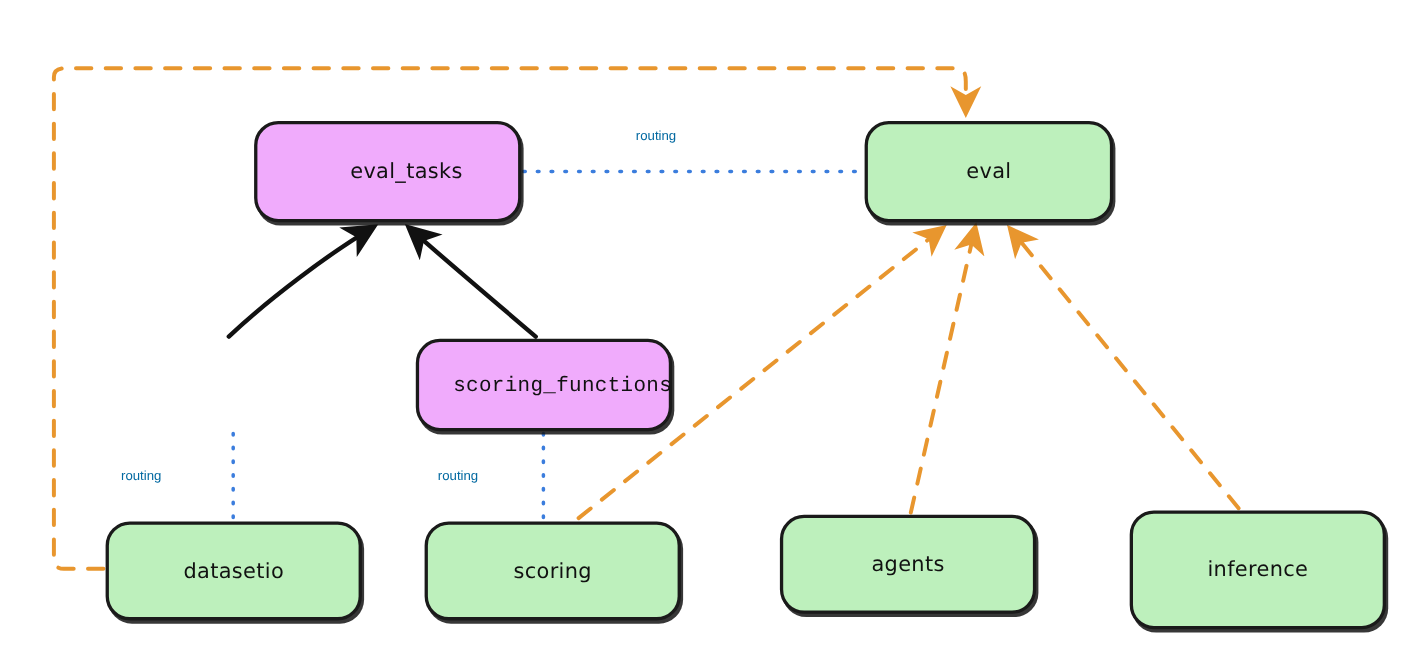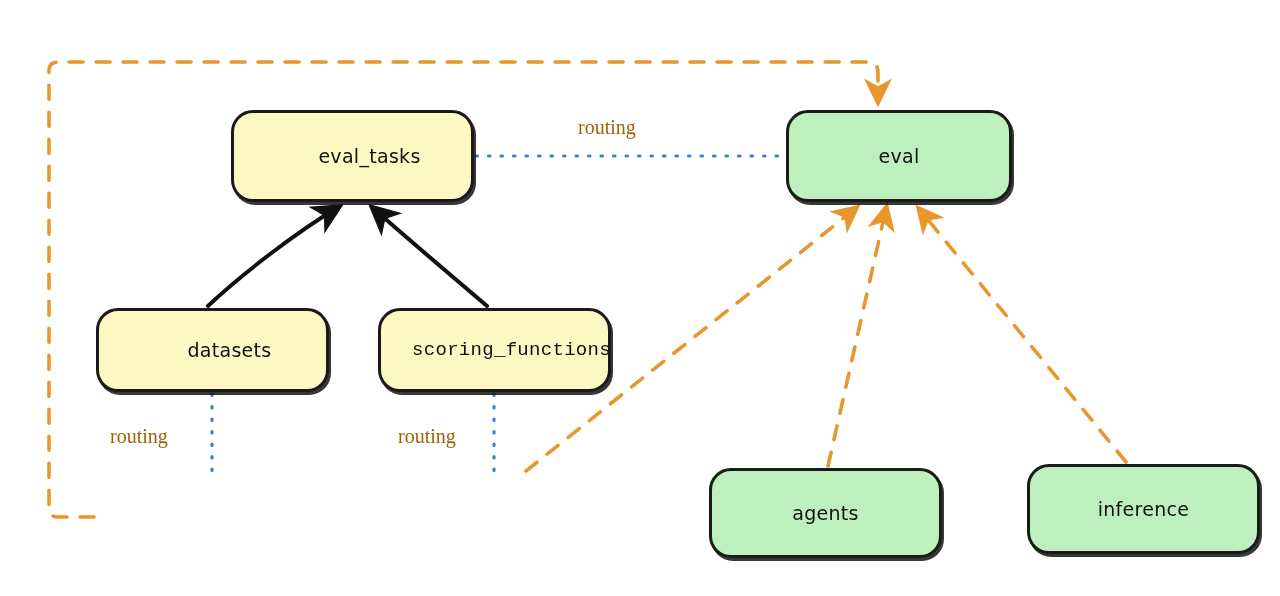--- a/index.html
+++ b/index.html
@@ -34,31 +34,31 @@
     border-radius: 22px;
     display: flex;
     align-items: center;
     justify-content: center;
     color: #111111;
     font-family: "DejaVu Sans", sans-serif;
     font-size: 19px;
     letter-spacing: 0.3px;
     box-shadow: 2px 3px 0 rgba(20,20,20,0.85);
   }
-  .node.blue  { background: #fef9c3; padding-left: 34px; }
+  .node.blue  { background: #f0abfc; padding-left: 34px; }
   .node.green { background: #bdf0bc; }
   .node-label {
     pointer-events: none;
     white-space: nowrap;
   }
   .edge-label {
     position: absolute;
-    color: #a16207;
-    font-family: Liberation Serif, serif;
-    font-size: 20px;
+    color: #0369a1;
+    font-family: Liberation Sans, sans-serif;
+    font-size: 12px;
     white-space: nowrap;
   }
 </style>
 </head>
 <body>
 
 <div id="canvas">
 
   <svg id="edges" viewBox="0 0 1280 596" xmlns="http://www.w3.org/2000/svg">
     <defs>
@@ -102,35 +102,38 @@
   </svg>
 
   <div class="node blue" style="left:231px; top:110px; width:243px; height:92px;">
     <span class="node-label">eval_tasks</span>
   </div>
 
   <div class="node green" style="left:786px; top:110px; width:226px; height:92px;align-items:center;">
     <span class="node-label">eval</span>
   </div>
 
-  <div class="node blue" style="left:96px; top:308px; width:233px; height:84px;">
-    <span class="node-label">datasets</span>
-  </div>
 
   <div class="node blue" style="left:378px; top:308px; width:233px; height:84px;font-family:Liberation Mono, monospace;">
     <span class="node-label">scoring_functions</span>
   </div>
 
+  <div class="node green" style="left:96px; top:474px; width:233px; height:90px;">
+    <span class="node-label">datasetio</span>
+  </div>
 
+  <div class="node green" style="left:386px; top:474px; width:233px; height:90px;">
+    <span class="node-label">scoring</span>
+  </div>
 
   <div class="node green" style="left:709px; top:468px; width:233px; height:90px;">
     <span class="node-label">agents</span>
   </div>
 
-  <div class="node green" style="left:1027px; top:464px; width:233px; height:90px;">
+  <div class="node green" style="left:1027px; top:464px; width:233px; height:108px;">
     <span class="node-label">inference</span>
   </div>
 
   <div class="edge-label" style="left:578px; top:116px;">routing</div>
 
   <div class="edge-label" style="left:110px; top:425px;">routing</div>
 
   <div class="edge-label" style="left:398px; top:425px;">routing</div>
 
 </div>

